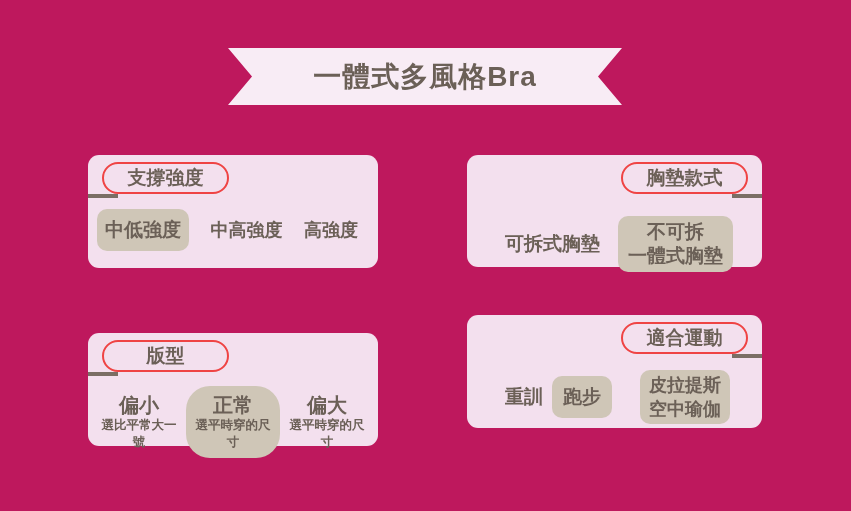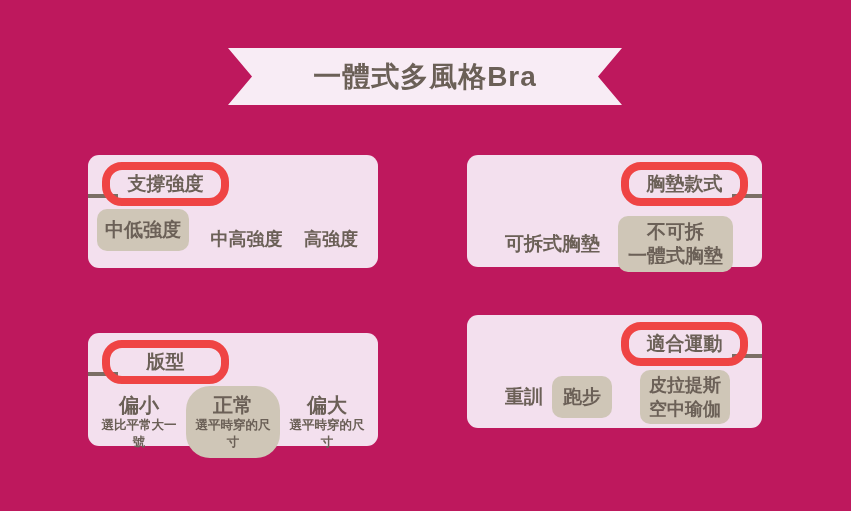--- a/index.html
+++ b/index.html
@@ -22,36 +22,36 @@
   .panel { position:absolute; background:#f3e0ee; border-radius:11px; }
   .panel.tl { left:88px;  top:155px; width:290px; height:113px; }
   .panel.tr { left:467px; top:155px; width:295px; height:112px; }
   .panel.bl { left:88px;  top:333px; width:290px; height:113px; }
   .panel.br { left:467px; top:315px; width:295px; height:113px; }
 
   
   .tag-row { position:relative; height:46px; }
   .tag {
     position:absolute; top:7px; width:127px; box-sizing:border-box;
-    border:8px solid #ef4444; border-radius:20px;
+    border:2px solid #ef4444; border-radius:20px;
     padding:2px 0 3px; line-height:23px; font-size:19px;
     text-align:center; white-space:nowrap; background:transparent;
   }
   .left  .tag { left:14px; }
   .right .tag { right:14px; }
   .tag-line { position:absolute; top:39px; height:4px; width:30px; background:#7a6e64; }
   .left  .tag-line { left:0; }
   .right .tag-line { right:0; }
 
   
   .opt { font-size:18px; color:#6b6057; white-space:nowrap; }
   .chip { background:#cfc6b7; border-radius:10px; }
 
   .row-support {
-    display:flex; align-items:flex-end; justify-content:space-between;
+    display:flex; align-items:center; justify-content:space-between;
     padding:0 20px 0 9px; margin-top:8px;
   }
   .row-support .chip { padding:8px 8px; font-size:19px; }
 
   .row-pad {
     display:flex; align-items:center; justify-content:space-between;
     padding:0 29px 0 38px; margin-top:15px;
   }
   .row-pad .opt-plain { font-size:19px; }
   .row-pad .chip {

